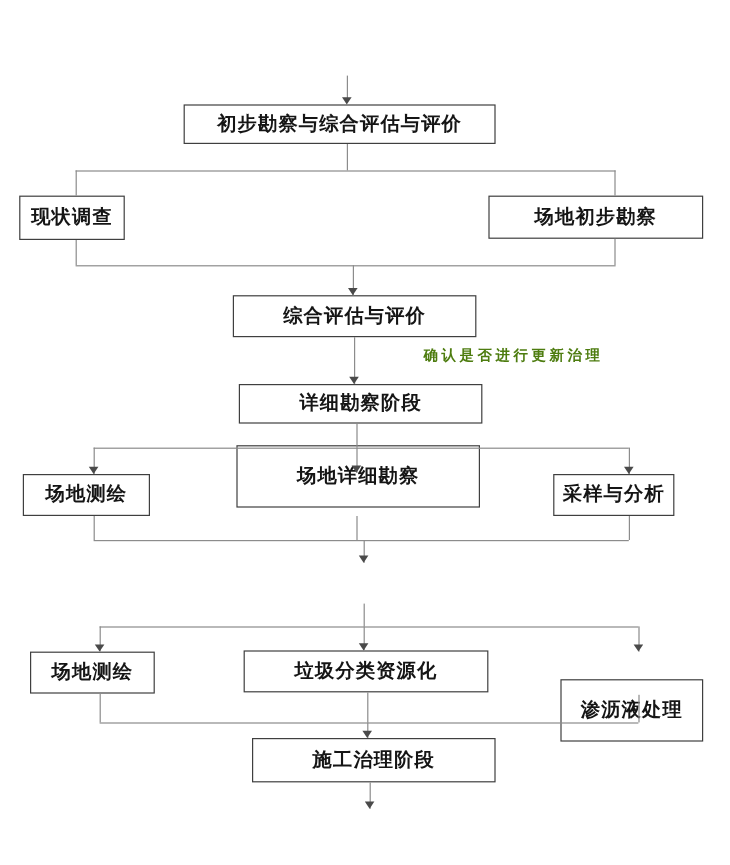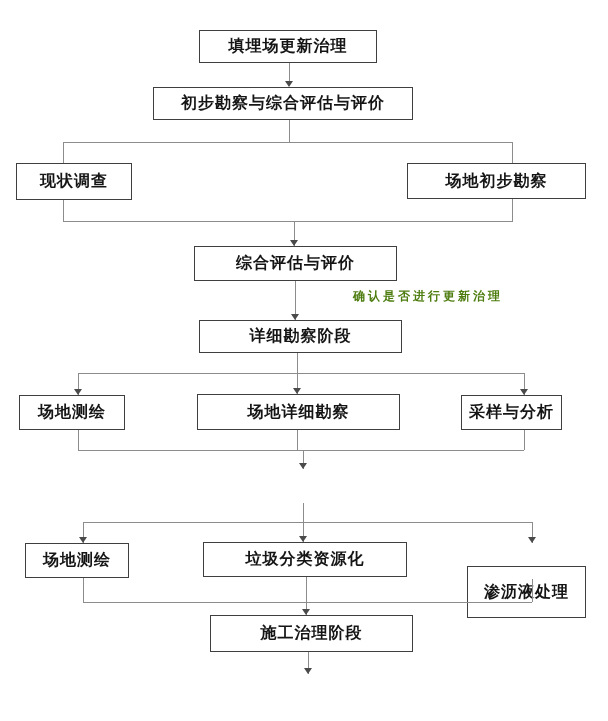--- a/index.html
+++ b/index.html
@@ -25,28 +25,27 @@
     position:absolute; left:353px; top:288px;
     font-weight:700; font-size:12px; letter-spacing:3px; color:#4d7c0f;
     white-space:nowrap;
   }
 </style>
 </head>
 <body>
 
 <div class="canvas">
 
-  <div class="node" style="left:199px;top:30px;width:178px;height:33px">填埋场更新治理</div>
   <div class="node" style="left:153px;top:87px;width:260px;height:33px">初步勘察与综合评估与评价</div>
-  <div class="node" style="left:16px;top:163px;width:116px;height:37px">现状调查</div>
+  <div class="node" style="left:16px;top:163px;width:88px;height:37px">现状调查</div>
   <div class="node" style="left:407px;top:163px;width:179px;height:36px">场地初步勘察</div>
   <div class="node" style="left:194px;top:246px;width:203px;height:35px">综合评估与评价</div>
   <div class="node" style="left:199px;top:320px;width:203px;height:33px">详细勘察阶段</div>
   <div class="node" style="left:19px;top:395px;width:106px;height:35px">场地测绘</div>
-  <div class="node" style="left:197px;top:394px;width:203px;height:36px">场地详细勘察</div>
+  <div class="node" style="left:197px;top:371px;width:203px;height:52px">场地详细勘察</div>
   <div class="node" style="left:461px;top:395px;width:101px;height:35px">采样与分析</div>
   <div class="node" style="left:25px;top:543px;width:104px;height:35px">场地测绘</div>
   <div class="node" style="left:203px;top:542px;width:204px;height:35px">垃圾分类资源化</div>
   <div class="node" style="left:467px;top:566px;width:119px;height:52px">渗沥液处理</div>
   <div class="node" style="left:210px;top:615px;width:203px;height:37px">施工治理阶段</div>
 
   <div class="annotation">确认是否进行更新治理</div>
 
   <div class="vl" style="left:289px;top:63px;height:22px"></div>
   <div class="arr" style="left:285px;top:81px"></div>

